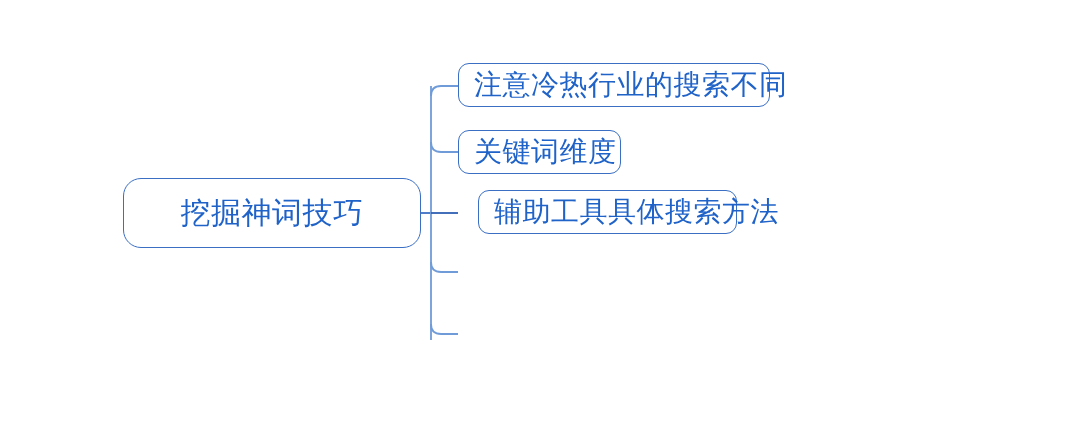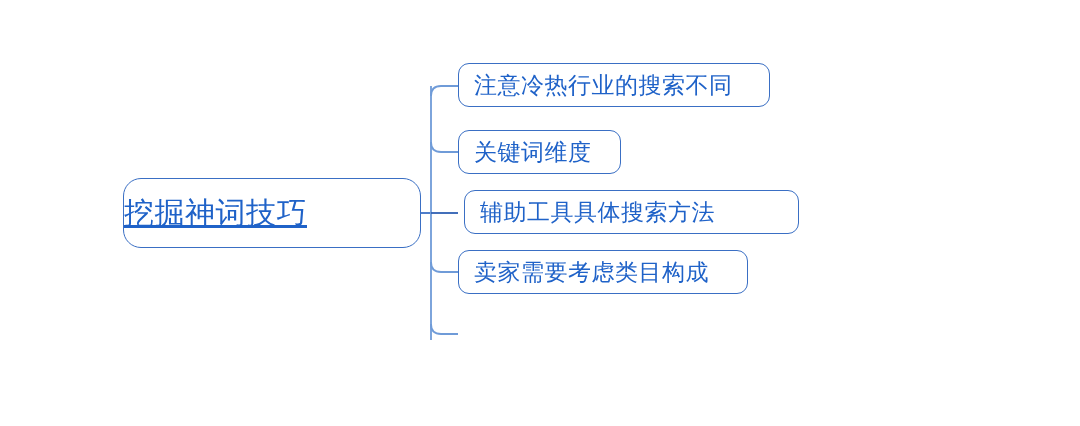--- a/index.html
+++ b/index.html
@@ -27,37 +27,37 @@
     white-space: nowrap;
     letter-spacing: 0.5px;
   }
   .node-root {
     left: 123px;
     top: 178px;
     width: 298px;
     height: 70px;
     border-radius: 18px;
     border-width: 1.8px;
+    justify-content: center;
     font-size: 30px;
-    text-decoration: underline;
   }
   .node-child {
     height: 44px;
     border-radius: 11px;
     padding-left: 15px;
-    font-size: 23px;
+    font-size: 28px;
   }
   .node-child .node-label,
   .node-root .node-label {
     display: block;
     line-height: 1;
   }
   #child-0 { left: 458px; top: 63px;  width: 312px; }
   #child-1 { left: 458px; top: 130px; width: 163px; align-items: center; }
-  #child-2 { left: 464px; top: 190px; width: 335px; }
+  #child-2 { left: 478px; top: 190px; width: 259px; }
   #child-3 { left: 458px; top: 250px; width: 290px; }
   #child-4 { left: 458px; top: 311px; width: 439px; }
 
   .connector-layer {
     position: absolute;
     left: 0;
     top: 0;
     width: 1080px;
     height: 426px;
     pointer-events: none;
@@ -94,18 +94,15 @@
   </div>
 
   <div class="node node-child" id="child-1">
     <span class="node-label">关键词维度</span>
   </div>
 
   <div class="node node-child" id="child-2">
     <span class="node-label">辅助工具具体搜索方法</span>
   </div>
 
-  <div class="node node-child" id="child-3">
-    <span class="node-label">卖家需要考虑类目构成</span>
-  </div>
 
 
 </div>
 
 </body></html>

